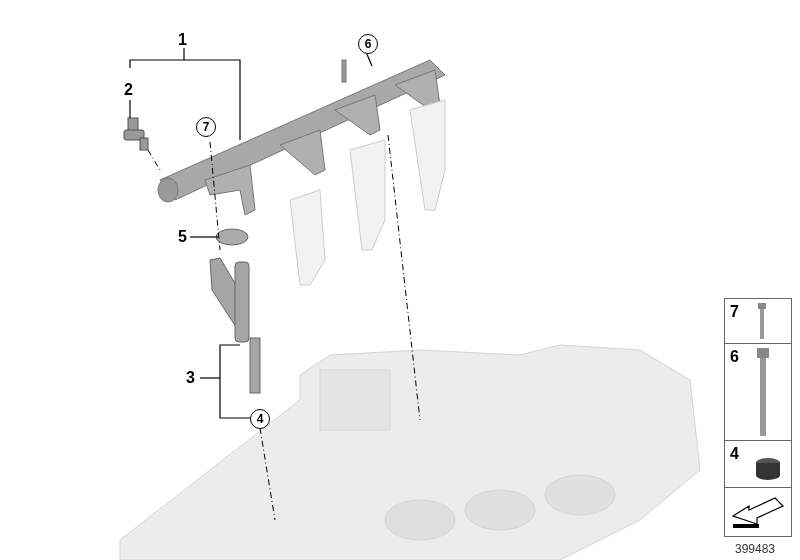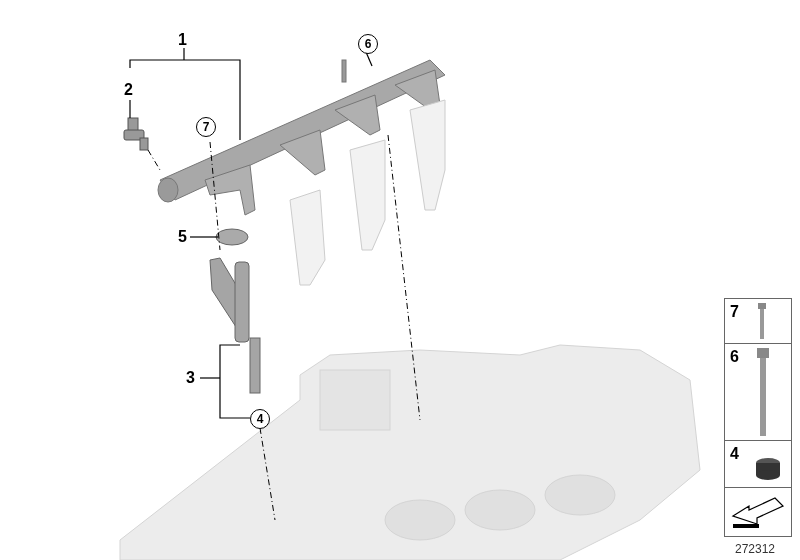--- a/index.html
+++ b/index.html
@@ -105,14 +105,14 @@
           <ellipse cx="15" cy="20" rx="12" ry="5" fill="#333"></ellipse>
         </svg>
     </div>
     <div class="cell" style="height:48px">
       <svg style="position:absolute;left:4px;top:6px" width="58" height="36">
           <path d="M4,22 L20,12 L20,16 L46,4 L54,12 L28,24 L28,30 Z" fill="#fff" stroke="#000" stroke-width="1.2"></path>
           <rect x="4" y="30" width="26" height="4" fill="#000"></rect>
         </svg>
     </div>
   </div>
-  <span class="refno">272312</span>
+  <span class="refno">399483</span>
 </div>
 
 </body></html>

